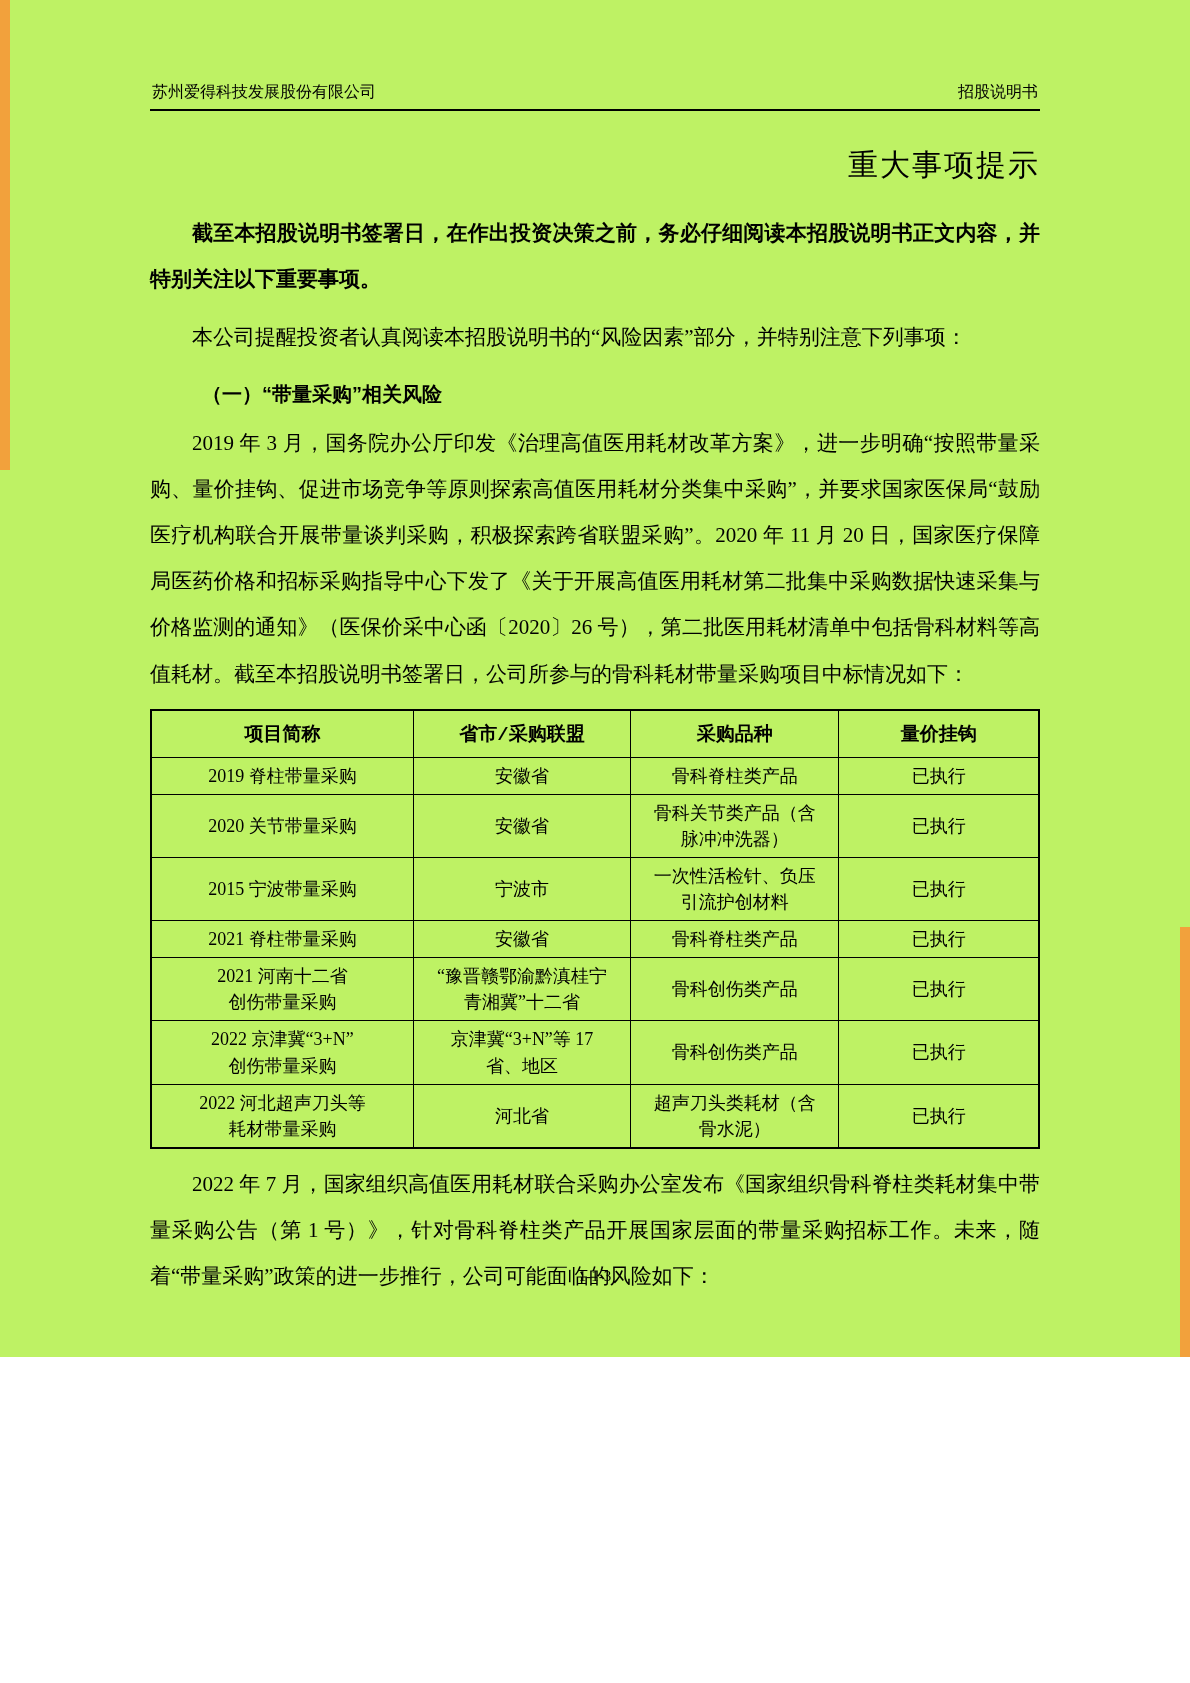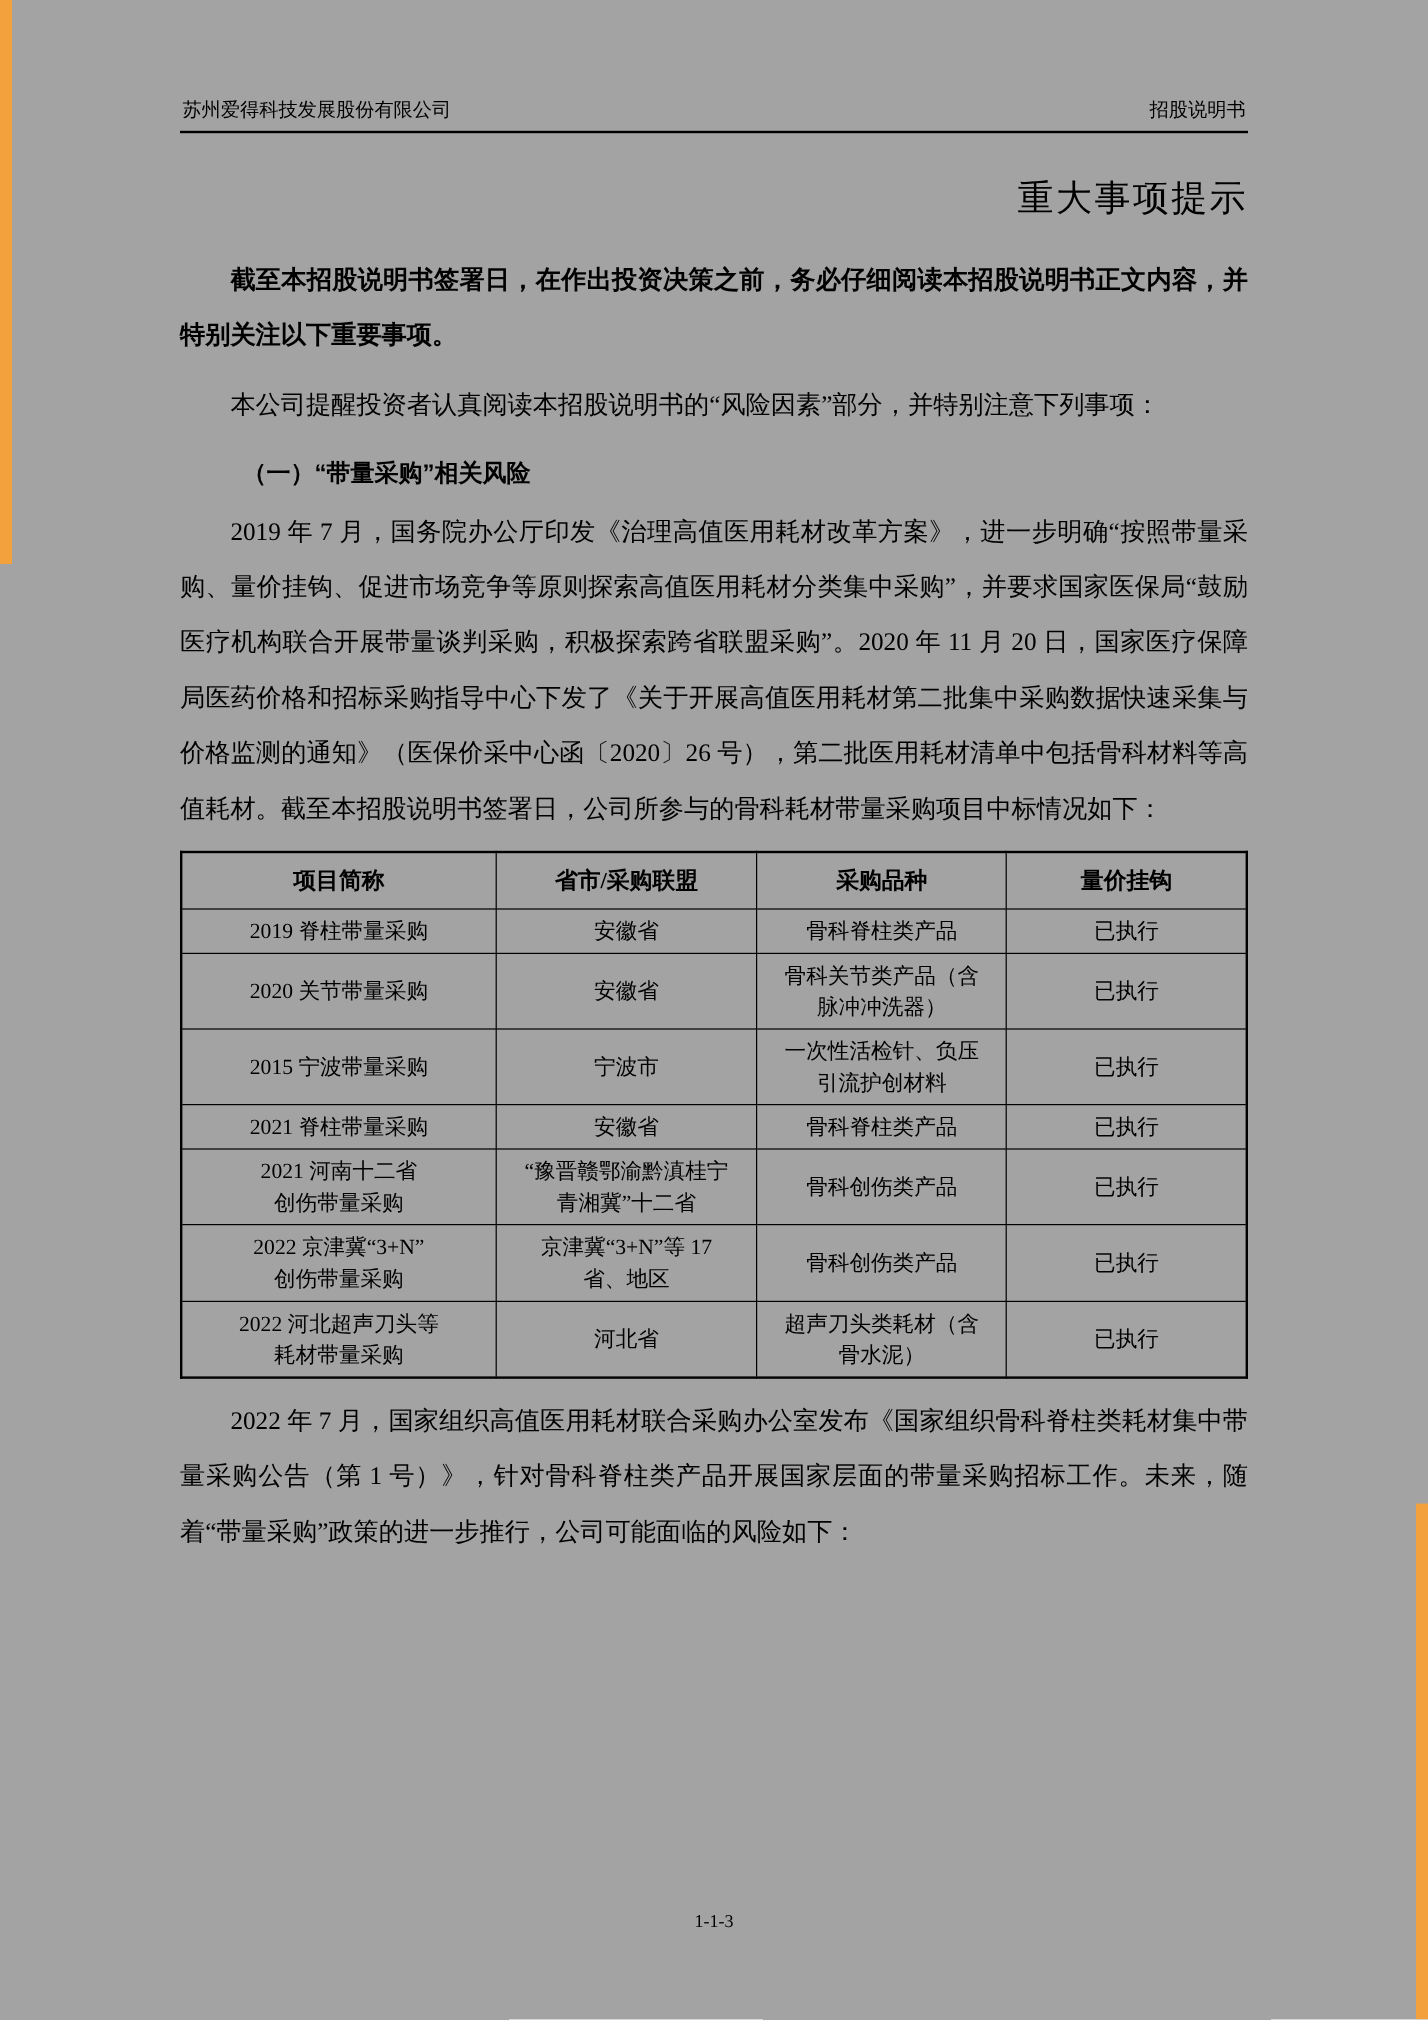--- a/index.html
+++ b/index.html
@@ -3,23 +3,23 @@
 <meta charset="utf-8">
 <style>
   html, body {
     margin: 0;
     padding: 0;
     background: #ffffff;
   }
   .page {
     position: relative;
     width: 1190px;
-    height: 1683px;
+    height: 1357px;
     margin: 0 auto;
-    background: #a3a3a3;
+    background: #bef264;
     overflow: hidden;
     font-family: "Liberation Serif", "DejaVu Serif", serif;
     color: #000000;
   }
   .edge-bar {
     position: absolute;
     width: 10px;
     background: #F2A13C;
   }
   .edge-bar-left { left: 0; top: 0; height: 470px; }
@@ -83,21 +83,21 @@
     border: 2px solid #000000;
     table-layout: fixed;
   }
   .doc-table th, .doc-table td {
     border: 1px solid #000000;
     text-align: center;
     vertical-align: middle;
     padding: 5px 4px;
   }
   .doc-table th {
-    font-family: Liberation Serif, serif;
+    font-family: Liberation Mono, monospace;
     font-size: 19px;
     font-weight: bold;
     height: 36px;
   }
   .doc-table td {
     font-size: 18px;
     line-height: 1.45;
     white-space: pre-line;
   }
   .col-1 { width: 29.7%; }
@@ -130,21 +130,21 @@
 
     <h1 class="title">重大事项提示</h1>
 
     <p class="intro">截至本招股说明书签署日，在作出投资决策之前，务必仔细阅读本招股说明书正文内容，并特别关注以下重要事项。</p>
 
 
     <p class="body-p">本公司提醒投资者认真阅读本招股说明书的“风险因素”部分，并特别注意下列事项：</p>
 
     <h3 class="h-sub">（一）“带量采购”相关风险</h3>
 
-    <p class="body-p">2019 年 7 月，国务院办公厅印发《治理高值医用耗材改革方案》，进一步明确“按照带量采购、量价挂钩、促进市场竞争等原则探索高值医用耗材分类集中采购”，并要求国家医保局“鼓励医疗机构联合开展带量谈判采购，积极探索跨省联盟采购”。2020 年 11 月 20 日，国家医疗保障局医药价格和招标采购指导中心下发了《关于开展高值医用耗材第二批集中采购数据快速采集与价格监测的通知》（医保价采中心函〔2020〕26 号），第二批医用耗材清单中包括骨科材料等高值耗材。截至本招股说明书签署日，公司所参与的骨科耗材带量采购项目中标情况如下：</p>
+    <p class="body-p">2019 年 3 月，国务院办公厅印发《治理高值医用耗材改革方案》，进一步明确“按照带量采购、量价挂钩、促进市场竞争等原则探索高值医用耗材分类集中采购”，并要求国家医保局“鼓励医疗机构联合开展带量谈判采购，积极探索跨省联盟采购”。2020 年 11 月 20 日，国家医疗保障局医药价格和招标采购指导中心下发了《关于开展高值医用耗材第二批集中采购数据快速采集与价格监测的通知》（医保价采中心函〔2020〕26 号），第二批医用耗材清单中包括骨科材料等高值耗材。截至本招股说明书签署日，公司所参与的骨科耗材带量采购项目中标情况如下：</p>
 
     <table class="doc-table">
       <thead>
         <tr>
           <th class="col-1">项目简称</th>
           <th class="col-2">省市/采购联盟</th>
           <th class="col-3">采购品种</th>
           <th class="col-4">量价挂钩</th>
         </tr>
       </thead>

